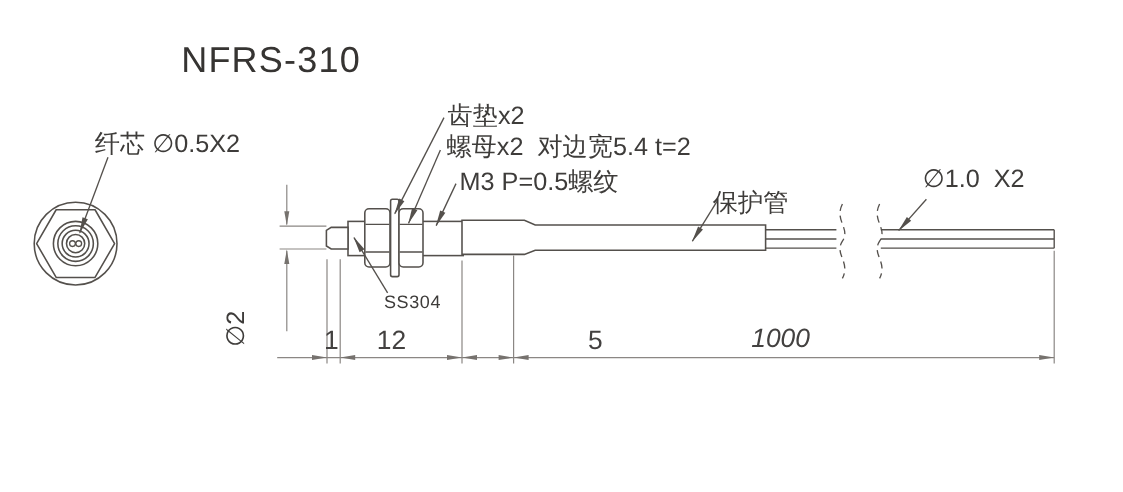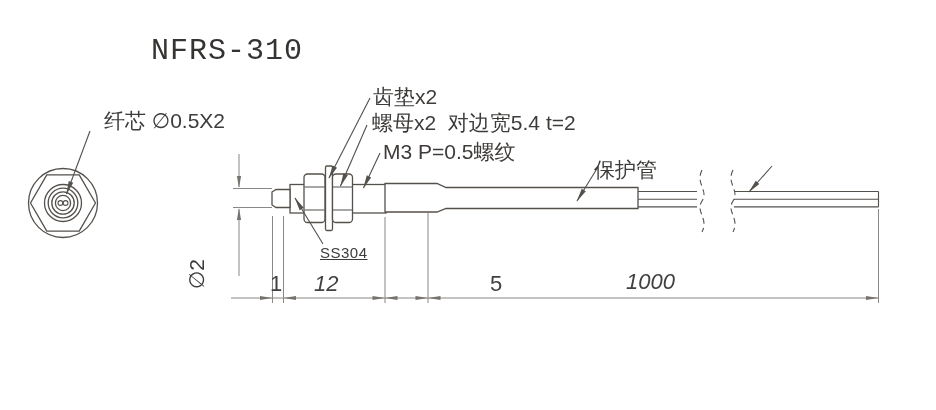--- a/index.html
+++ b/index.html
@@ -2,24 +2,24 @@
 <html><head>
 <meta charset="utf-8">
 <style>
   html,body{margin:0;padding:0;background:#fff;}
   .stage{
     position:relative;width:936px;height:410px;background:#ffffff;overflow:hidden;
     font-family:"Liberation Sans","DejaVu Sans",sans-serif;color:#3e3c3a;
   }
   .stage svg{position:absolute;left:0;top:0;}
   .lbl{position:absolute;white-space:pre;line-height:1;color:#3e3c3a;}
-  .title{font-size:30px;letter-spacing:1px;color:#363432;font-family:Liberation Mono, monospace;}
+  .title{font-size:30px;letter-spacing:1px;color:#363432;}
   .ann{font-size:21px;}
   .dim{font-size:22px;color:#434140;}
-  .small{font-size:15px;letter-spacing:0.5px;text-decoration:underline;}
+  .small{font-size:15px;letter-spacing:0.5px;}
   .rot{transform:rotate(-90deg);transform-origin:left bottom;}
 </style>
 </head>
 <body>
 
 <div class="stage">
 
   <svg width="936" height="410" viewBox="0 0 936 410">
     <defs>
       <marker id="arrL" viewBox="0 0 12 6" refX="11.3" refY="3" markerWidth="13" markerHeight="6.5" orient="auto-start-reverse">
@@ -89,36 +89,37 @@
       <polygon points="428,298 415.5,295.9 415.5,300.1"></polygon>
       <polygon points="428,298 440.5,295.9 440.5,300.1"></polygon>
       <polygon points="878.5,298 866,295.9 866,300.1"></polygon>
       <polygon points="239,188 236.9,176 241.1,176"></polygon>
       <polygon points="239,208 236.9,220 241.1,220"></polygon>
     </g>
   </svg>
 
   <div class="lbl title" style="left:151px;top:36px;">NFRS-310</div>
 
-  <div class="lbl ann" style="left:104px;top:110px;">纤芯 ∅0.5X2</div>
+  <div class="lbl ann" style="left:79px;top:110px;">纤芯 ∅0.5X2</div>
 
   <div class="lbl ann" style="left:373px;top:86px;">齿垫x2</div>
 
   <div class="lbl ann" style="left:372px;top:112px;text-align:right;">螺母x2  对边宽5.4 t=2</div>
 
   <div class="lbl ann" style="left:383px;top:141px;">M3 P=0.5螺纹</div>
 
   <div class="lbl ann" style="left:594px;top:159px;">保护管</div>
 
+  <div class="lbl ann" style="left:769px;top:139px;">∅1.0  X2</div>
 
   <div class="lbl small" style="left:320px;top:245px;">SS304</div>
 
   <div class="lbl ann rot" style="left:207px;top:268px;">∅2</div>
 
   <div class="lbl dim" style="left:270px;top:273px;">1</div>
 
-  <div class="lbl dim" style="left:314px;top:273px;font-style:italic;">12</div>
+  <div class="lbl dim" style="left:314px;top:273px;">12</div>
 
   <div class="lbl dim" style="left:490px;top:273px;">5</div>
 
   <div class="lbl dim" style="left:626px;top:271px;font-style:italic;">1000</div>
 
 </div>
 
 </body></html>

